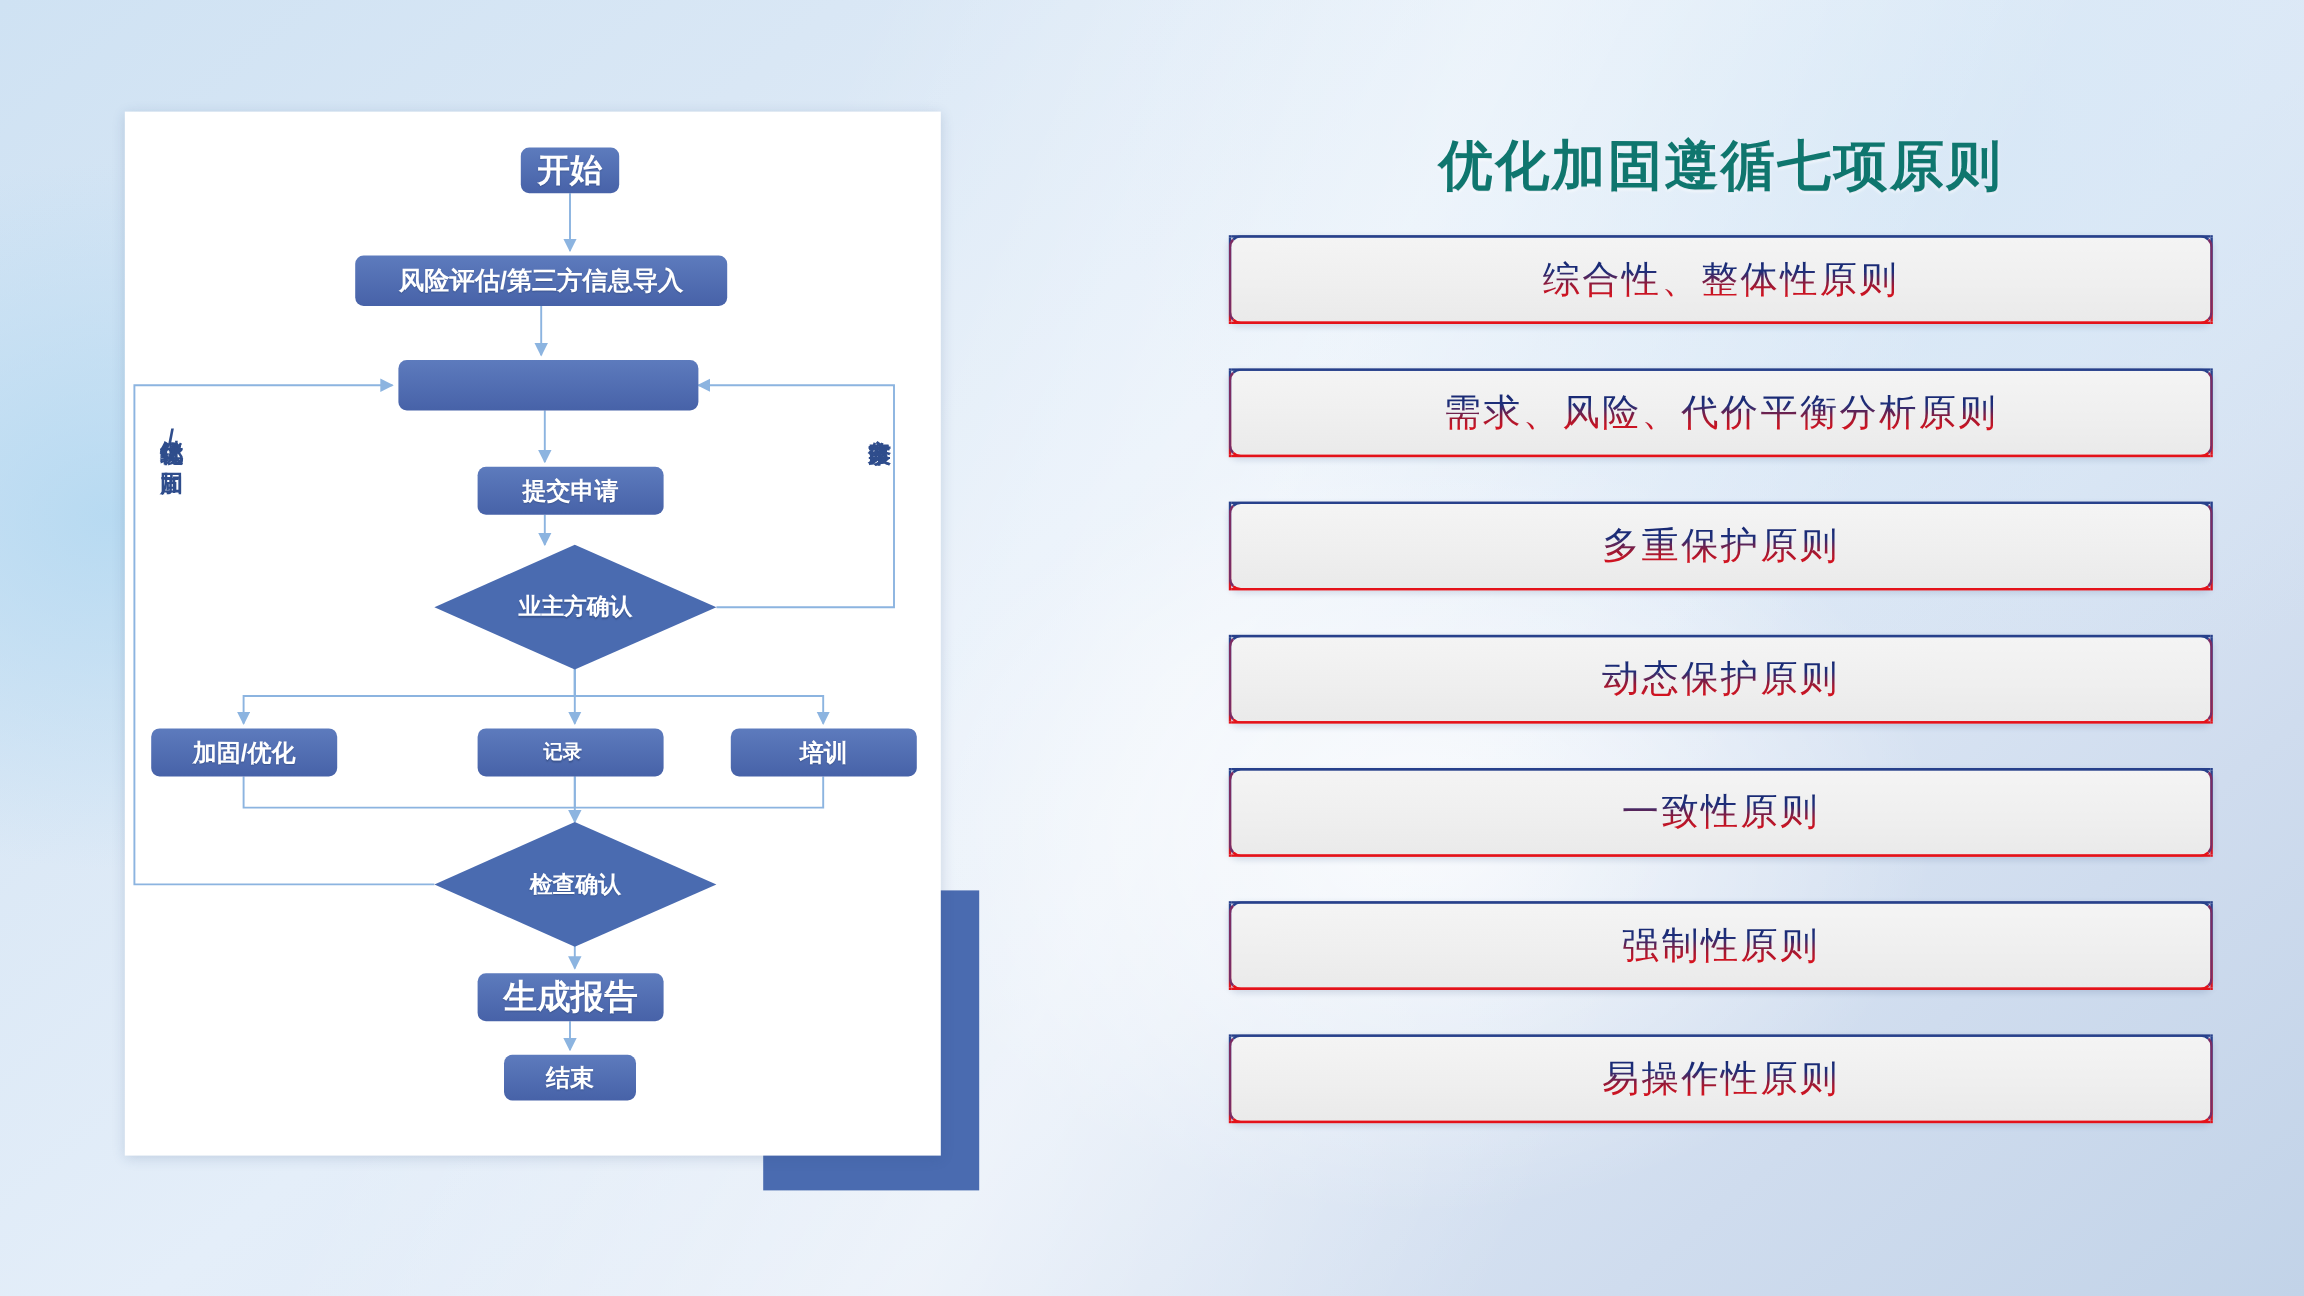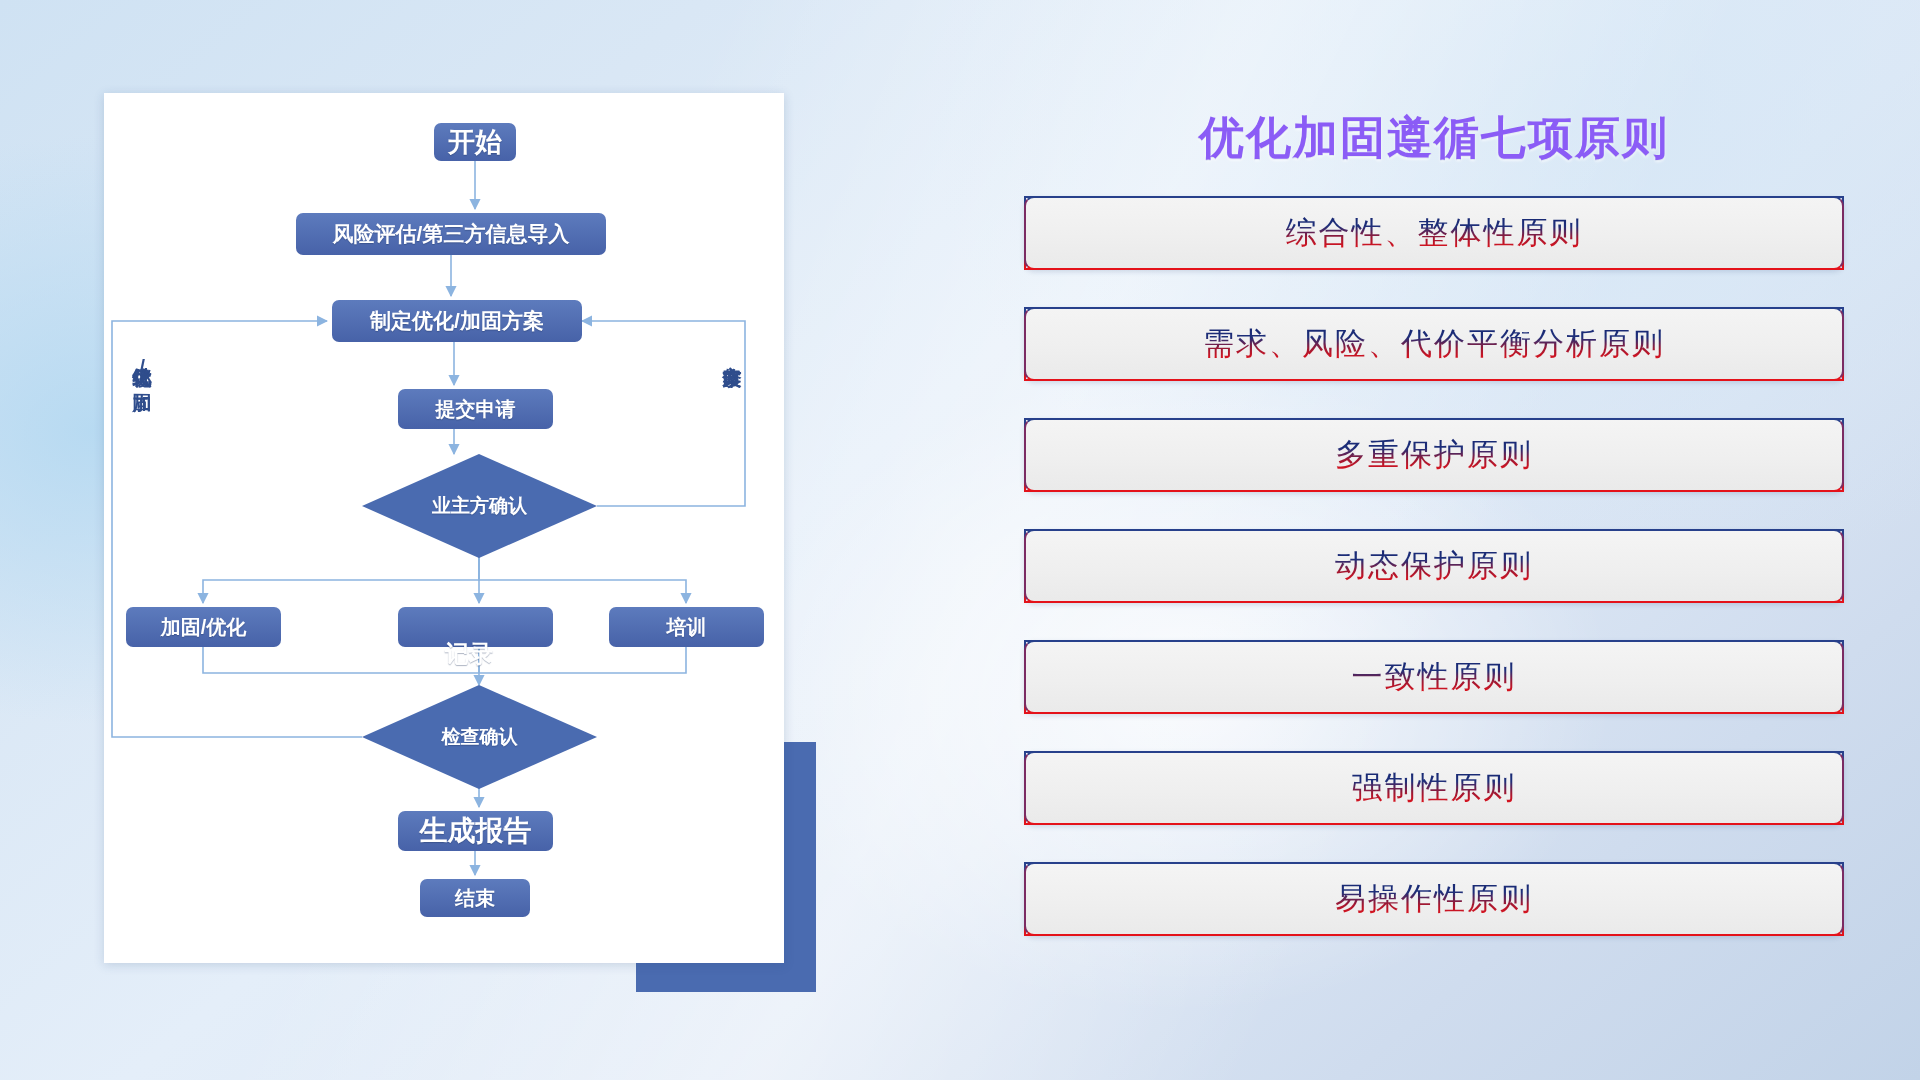--- a/index.html
+++ b/index.html
@@ -43,21 +43,21 @@
     color: #2f4d8c; font-weight: bold;
     writing-mode: vertical-rl; text-orientation: upright;
     letter-spacing: 1px; line-height: 1.05;
   }
 
   
   #principles {
     position: absolute; left: 1024px; top: 108px; width: 820px;
   }
   #principles-title {
-    font-size: 45px; font-weight: bold; color: #8b5cf6;
+    font-size: 45px; font-weight: bold; color: #0f766e;
     text-align: center; letter-spacing: 2px;
     text-shadow: 0 2px 3px rgba(255,255,255,0.75), 0 1px 0 rgba(70,100,160,0.25);
     margin-bottom: 28px;
   }
   .principle-card {
     position: relative;
     height: 74px; margin-bottom: 37px;
     border-radius: 10px;
     background: linear-gradient(180deg, #f4f4f4 0%, #efefef 55%, #eaeaea 100%);
     border: 2px solid transparent;
@@ -136,25 +136,24 @@
       <rect x="294" y="514" width="155" height="40" rx="7" fill="url(#nodeGrad)"></rect>
       <rect x="505" y="514" width="155" height="40" rx="7" fill="url(#nodeGrad)"></rect>
       <polygon points="375,592 493,644 375,696 258,644" fill="#4a6bb0"></polygon>
       <rect x="294" y="718" width="155" height="40" rx="7" fill="url(#nodeGrad)"></rect>
       <rect x="316" y="786" width="110" height="38" rx="7" fill="url(#nodeGrad)"></rect>
     </g>
   </svg>
 
   <div class="node-label" style="left:330px;top:30px;width:82px;height:38px;font-size:27px;">开始</div>
   <div class="node-label" style="left:192px;top:120px;width:310px;height:42px;font-size:21px;">风险评估/第三方信息导入</div>
-  <div class="node-label" style="left:228px;top:207px;width:250px;height:42px;font-size:21px;">制定优化/加固方案</div>
   <div class="node-label" style="left:294px;top:296px;width:155px;height:40px;font-size:20px;">提交申请</div>
   <div class="node-label" style="left:258px;top:393px;width:235px;height:40px;font-size:19px;">业主方确认</div>
   <div class="node-label" style="left:22px;top:514px;width:155px;height:40px;font-size:20px;">加固/优化</div>
-  <div class="node-label" style="left:294px;top:514px;width:142px;height:40px;font-size:24px;margin-top:27px;">记录</div>
+  <div class="node-label" style="left:294px;top:514px;width:142px;height:40px;font-size:16px;">记录</div>
   <div class="node-label" style="left:505px;top:514px;width:155px;height:40px;font-size:20px;">培训</div>
   <div class="node-label" style="left:258px;top:624px;width:235px;height:40px;font-size:19px;">检查确认</div>
   <div class="node-label" style="left:294px;top:718px;width:155px;height:40px;font-size:28px;">生成报告</div>
   <div class="node-label" style="left:316px;top:786px;width:110px;height:38px;font-size:20px;">结束</div>
 
   <div class="edge-label" style="left:28px;top:258px;font-size:19px;height:170px;">继续优化/加固</div>
   <div class="edge-label" style="left:618px;top:258px;font-size:19px;height:130px;">方案修改</div>
 </div>
 
 <div id="principles">

